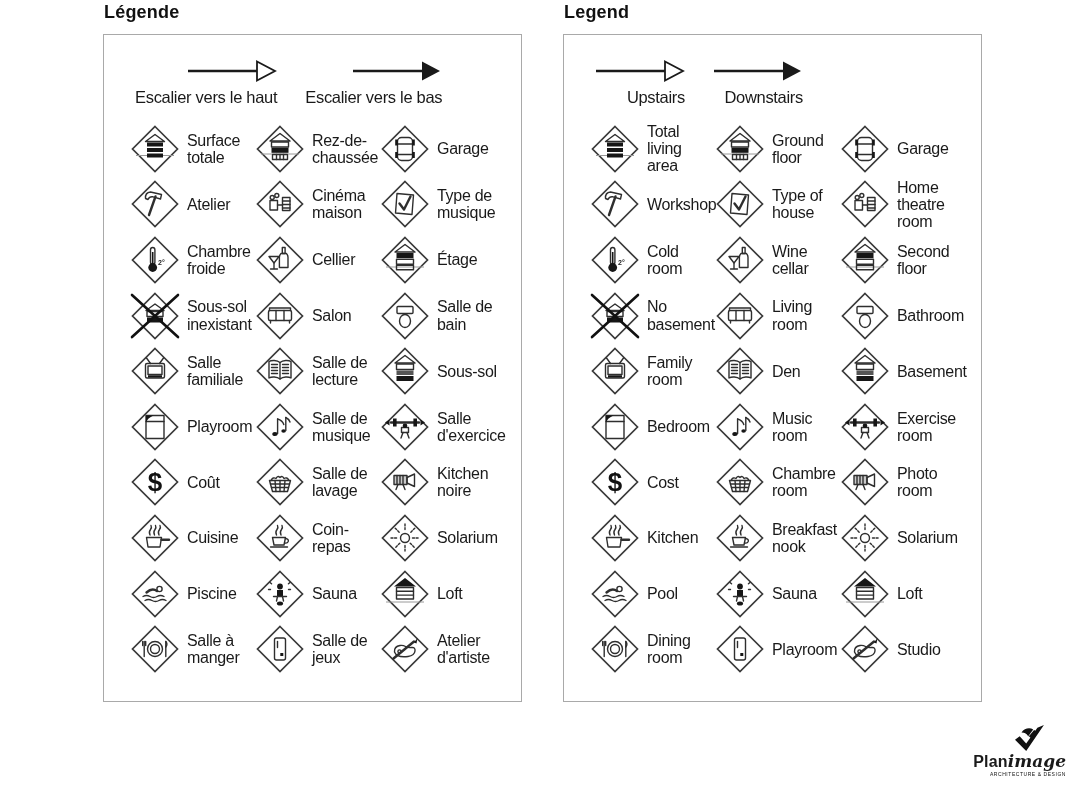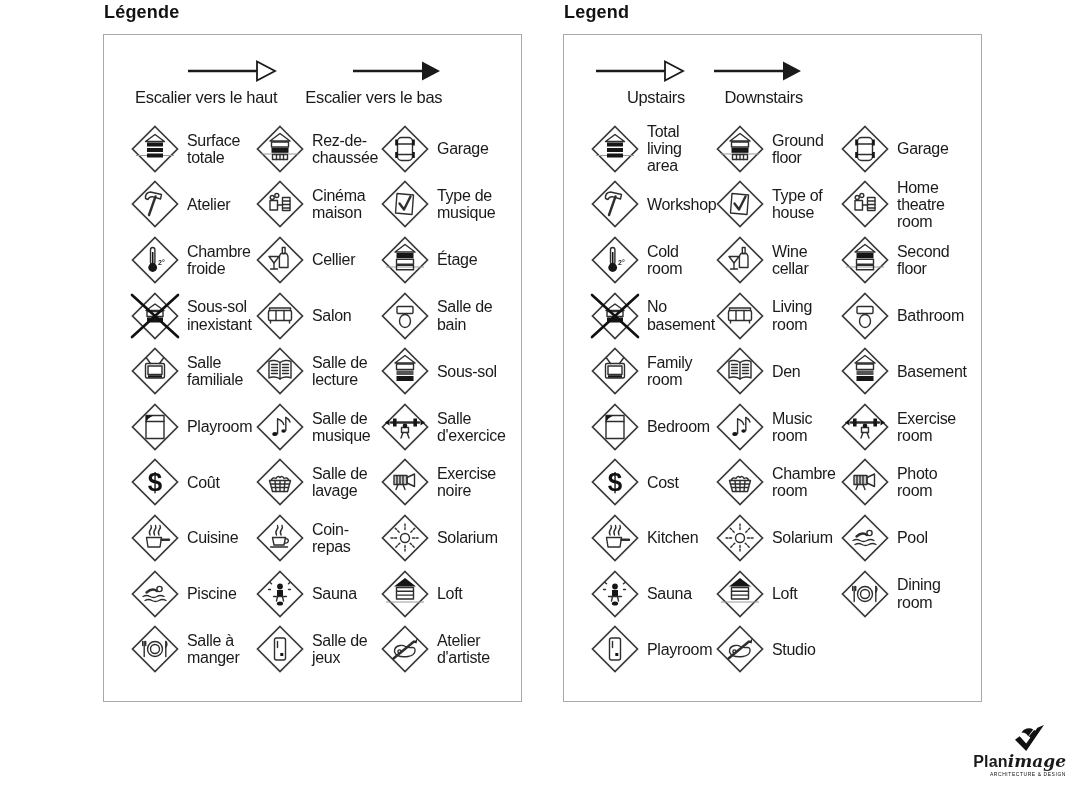--- a/index.html
+++ b/index.html
@@ -380,21 +380,21 @@
                   <rect x="13" y="17.5" width="13" height="9" fill="#c9c9c9"></rect>
                   <line x1="16" y1="17.5" x2="16" y2="26.5"></line>
                   <line x1="19" y1="17.5" x2="19" y2="26.5"></line>
                   <line x1="22" y1="17.5" x2="22" y2="26.5"></line>
                   <path d="M26 19.5 L33.5 16 V28.5 L26 25 Z"></path>
                   <line x1="17" y1="26.5" x2="15" y2="31.5"></line>
                   <line x1="22" y1="26.5" x2="24" y2="31.5"></line>
                 </g>
               </svg>
             </span>
-            <span class="item-label">Exercise noire</span>
+            <span class="item-label">Kitchen noire</span>
           </div>
           <div class="legend-item">
             <span class="diamond">
               <svg width="48" height="48" viewBox="0 0 48 48">
                 <polygon class="dmd" points="24,1.5 46.5,24 24,46.5 1.5,24"></polygon>
                 <g class="st">
                   <path d="M15.5 23.5 H30.5 L29 33 H17 Z"></path>
                   <line x1="30.5" y1="25.8" x2="38" y2="25.8" class="thick"></line>
                   <path d="M19 21 Q17.5 18 19.5 15.5 Q21 13.5 20 11.5"></path>
                   <path d="M23.5 21 Q22 18 24 15.5 Q25.5 13.5 24.5 11.5"></path>
@@ -878,20 +878,35 @@
                 <g class="st">
                   <path d="M15.5 23.5 H30.5 L29 33 H17 Z"></path>
                   <line x1="30.5" y1="25.8" x2="38" y2="25.8" class="thick"></line>
                   <path d="M19 21 Q17.5 18 19.5 15.5 Q21 13.5 20 11.5"></path>
                   <path d="M23.5 21 Q22 18 24 15.5 Q25.5 13.5 24.5 11.5"></path>
                   <path d="M28 21 Q26.5 18 28.5 15.5 Q30 13.5 29 11.5"></path>
                 </g>
               </svg>
             </span>
             <span class="item-label">Kitchen</span>
+          </div>
+          <div class="legend-item">
+            <span class="diamond">
+              <svg width="48" height="48" viewBox="0 0 48 48">
+                <polygon class="dmd" points="24,1.5 46.5,24 24,46.5 1.5,24"></polygon>
+                <g class="st">
+                  <path d="M16.5 23.5 H29.5 L28 31 H18 Z"></path>
+                  <path d="M29.5 24.5 Q33 25 32.2 27.5 Q31.4 29.6 28.6 29"></path>
+                  <line x1="14.5" y1="33" x2="31.5" y2="33"></line>
+                  <path d="M20.5 21 Q19 18 21 15.5 Q22.5 13.5 21.5 11.5"></path>
+                  <path d="M25 21 Q23.5 18 25.5 15.5 Q27 13.5 26 11.5"></path>
+                </g>
+              </svg>
+            </span>
+            <span class="item-label">Breakfast nook</span>
           </div>
           <div class="legend-item">
             <span class="diamond">
               <svg width="48" height="48" viewBox="0 0 48 48">
                 <polygon class="dmd" points="24,1.5 46.5,24 24,46.5 1.5,24"></polygon>
                 <g class="st">
                   <circle cx="24" cy="24" r="4.5"></circle>
                   <g class="dash">
                     <line x1="24" y1="10" x2="24" y2="16.5"></line>
                     <line x1="24" y1="31.5" x2="24" y2="38"></line>

